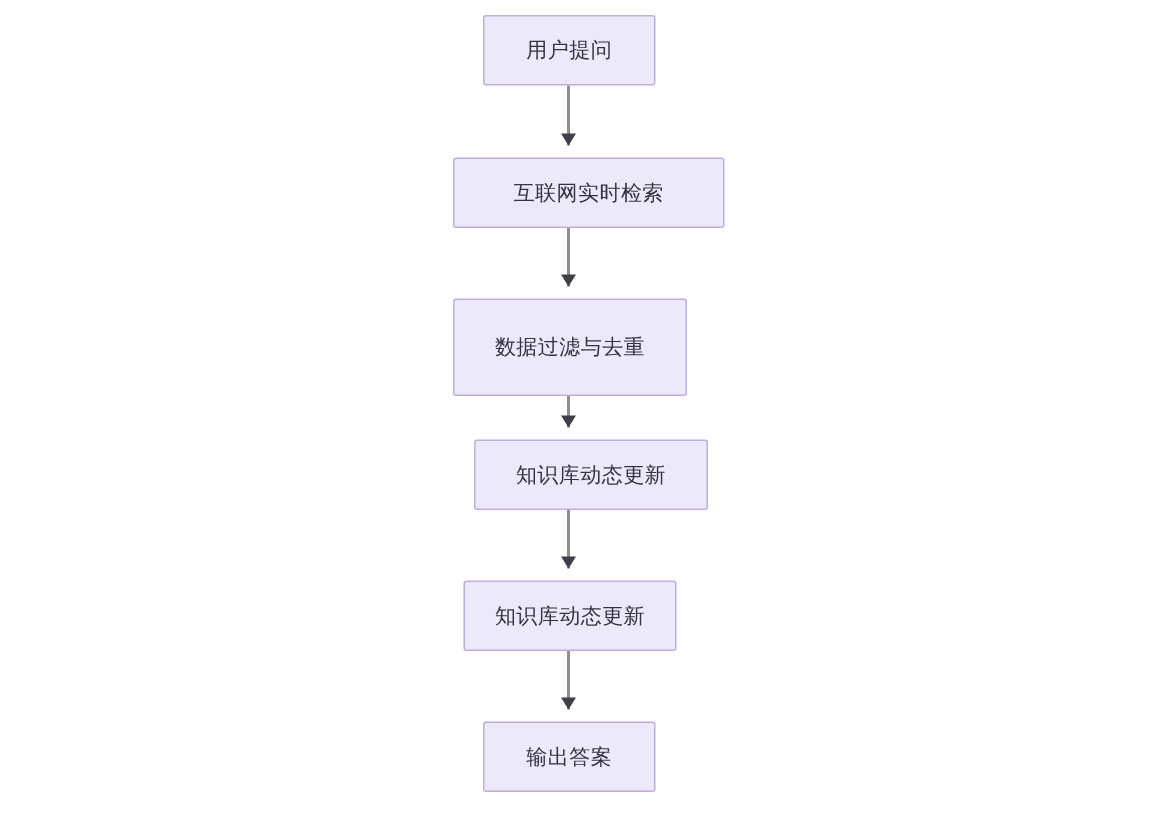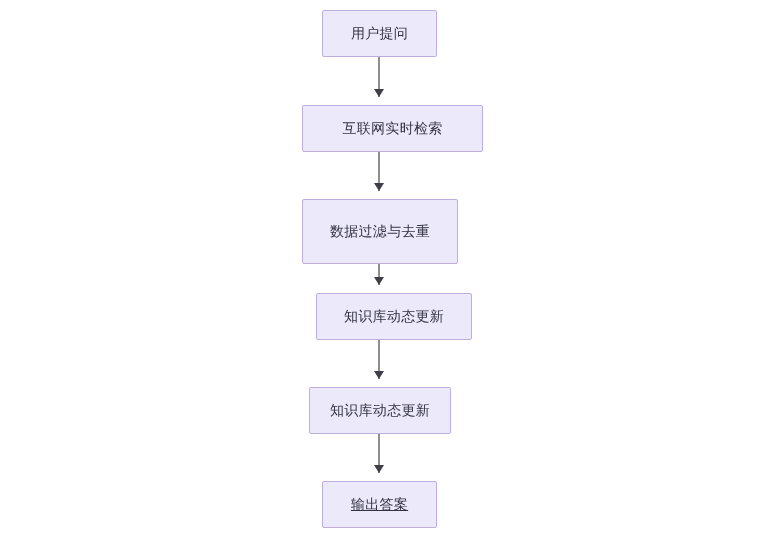--- a/index.html
+++ b/index.html
@@ -92,17 +92,17 @@
   </div>
 
   <div class="flow-node" style="left: 316px; top: 293px; width: 156px; height: 47px; background: rgb(236, 233, 250); border-color: rgb(191, 174, 219); color: rgb(51, 51, 68);">
     <span class="flow-node-label">知识库动态更新</span>
   </div>
 
   <div class="flow-node" style="left: 309px; top: 387px; width: 142px; height: 47px; background: rgb(236, 233, 250); border-color: rgb(191, 174, 219); color: rgb(51, 51, 68);">
     <span class="flow-node-label">知识库动态更新</span>
   </div>
 
-  <div class="flow-node" style="left: 322px; top: 481px; width: 115px; height: 47px; background: rgb(236, 233, 250); border-color: rgb(191, 174, 219); color: rgb(51, 51, 68); text-decoration: underline;">
+  <div class="flow-node" style="left: 322px; top: 481px; width: 115px; height: 47px; background: rgb(236, 233, 250); border-color: rgb(191, 174, 219); color: rgb(51, 51, 68);">
     <span class="flow-node-label">输出答案</span>
   </div>
 
 </div>
 
 </body></html>

